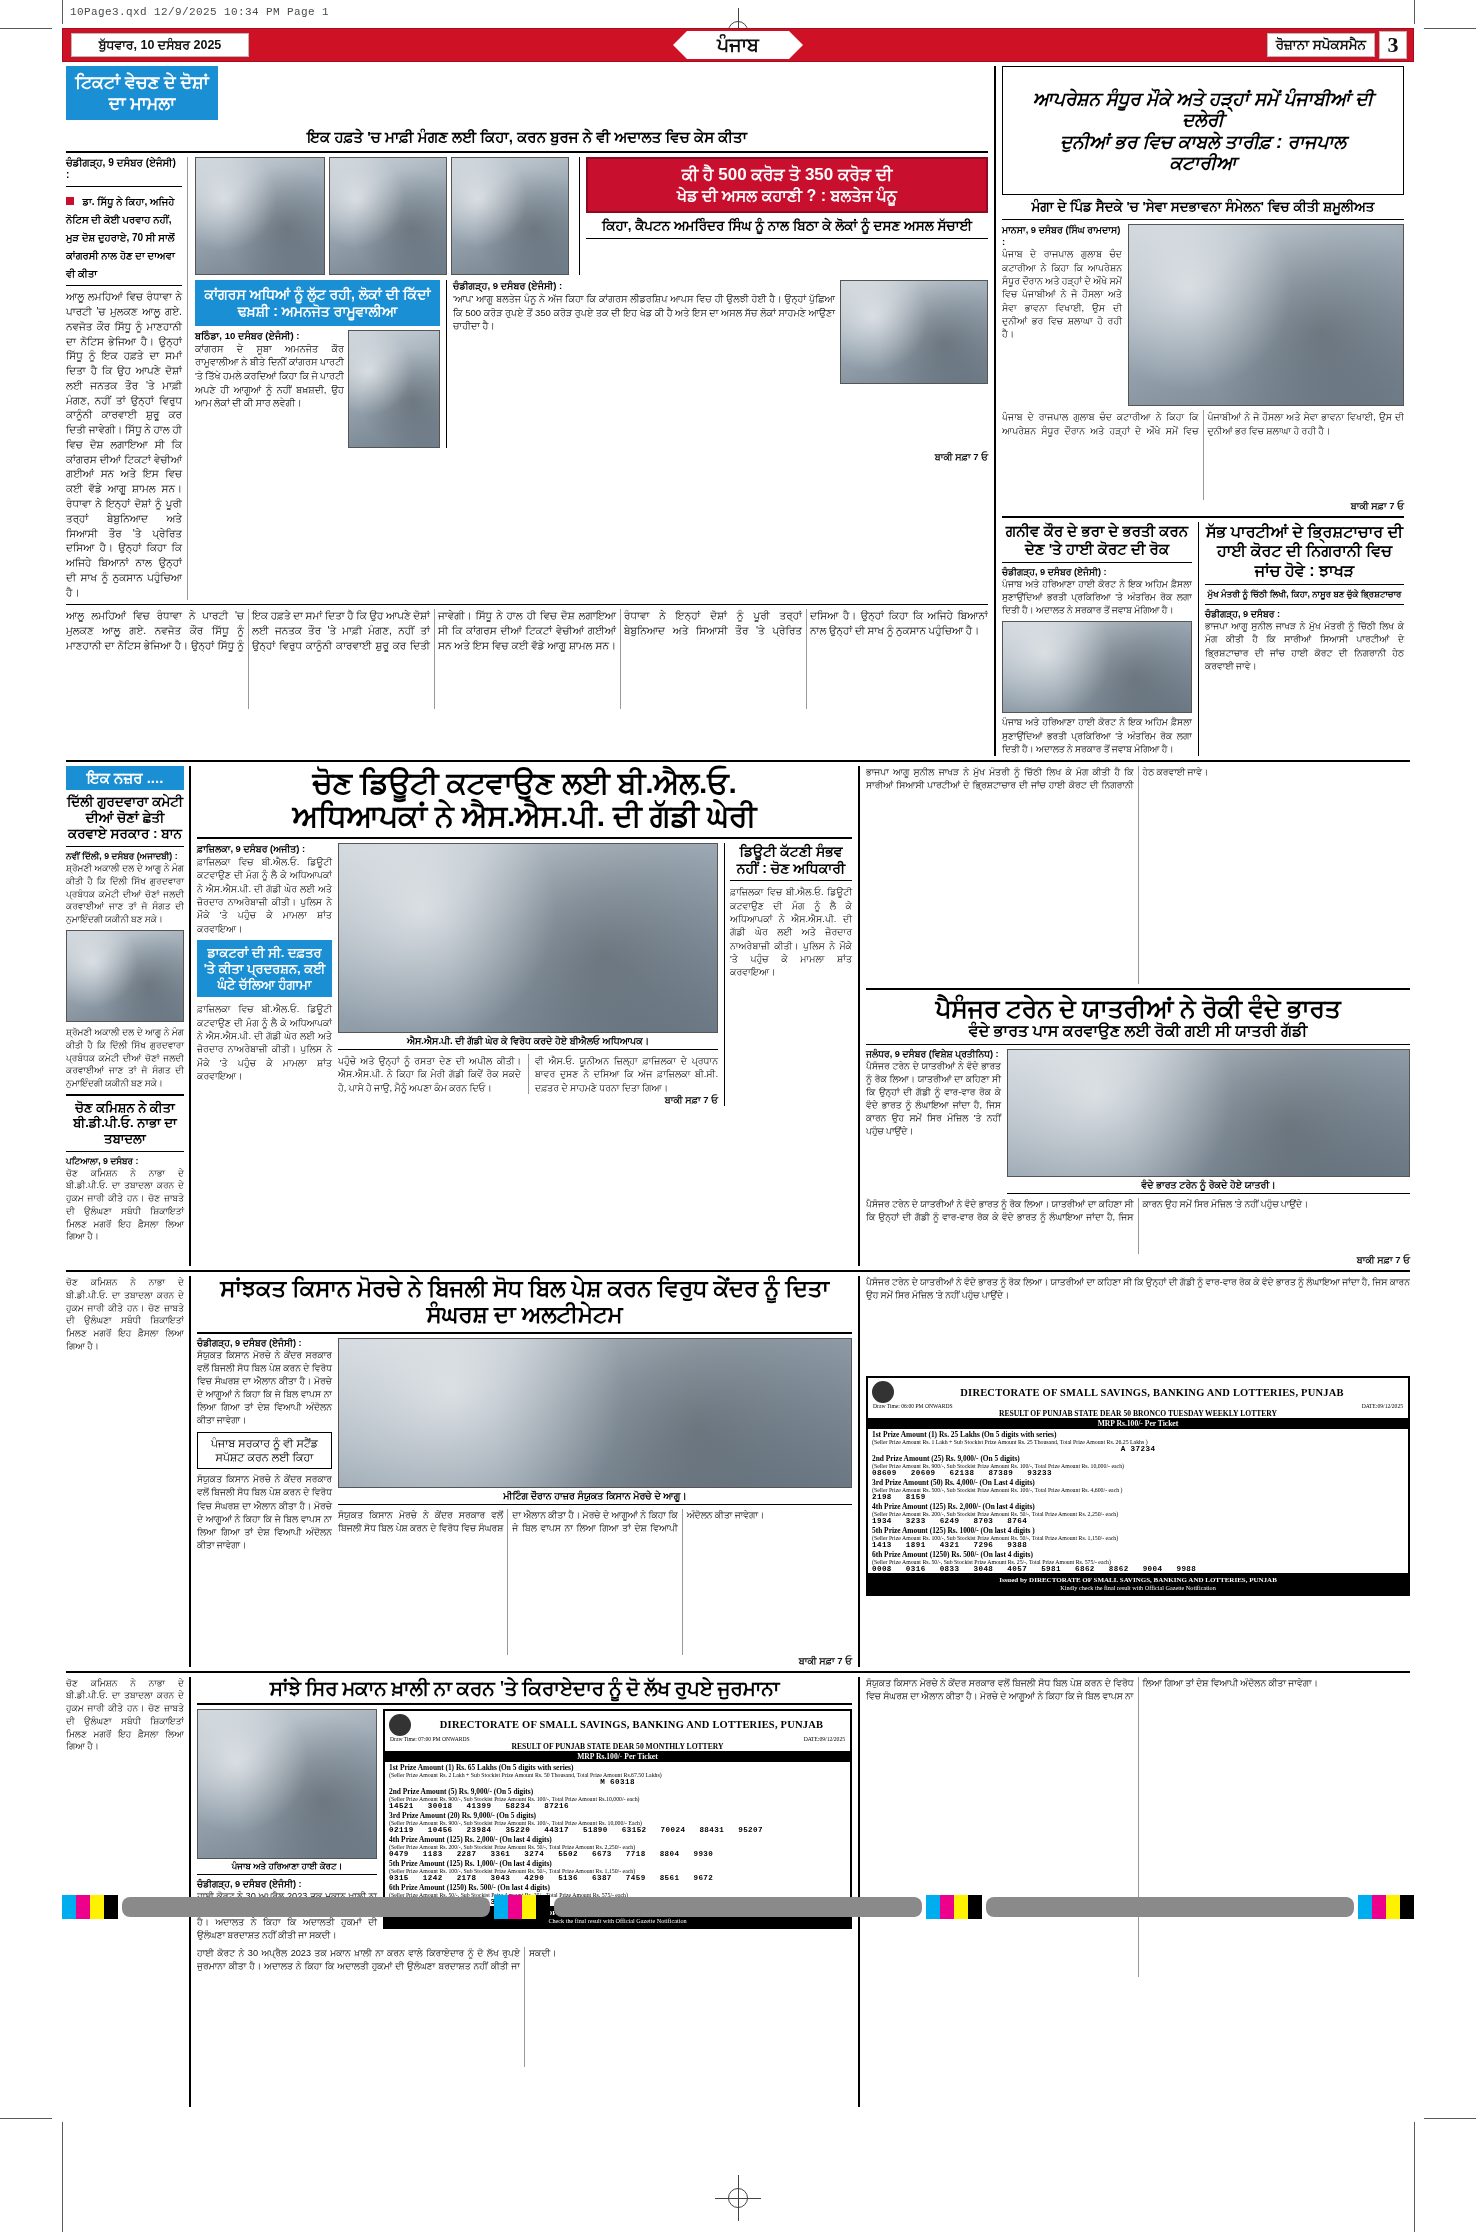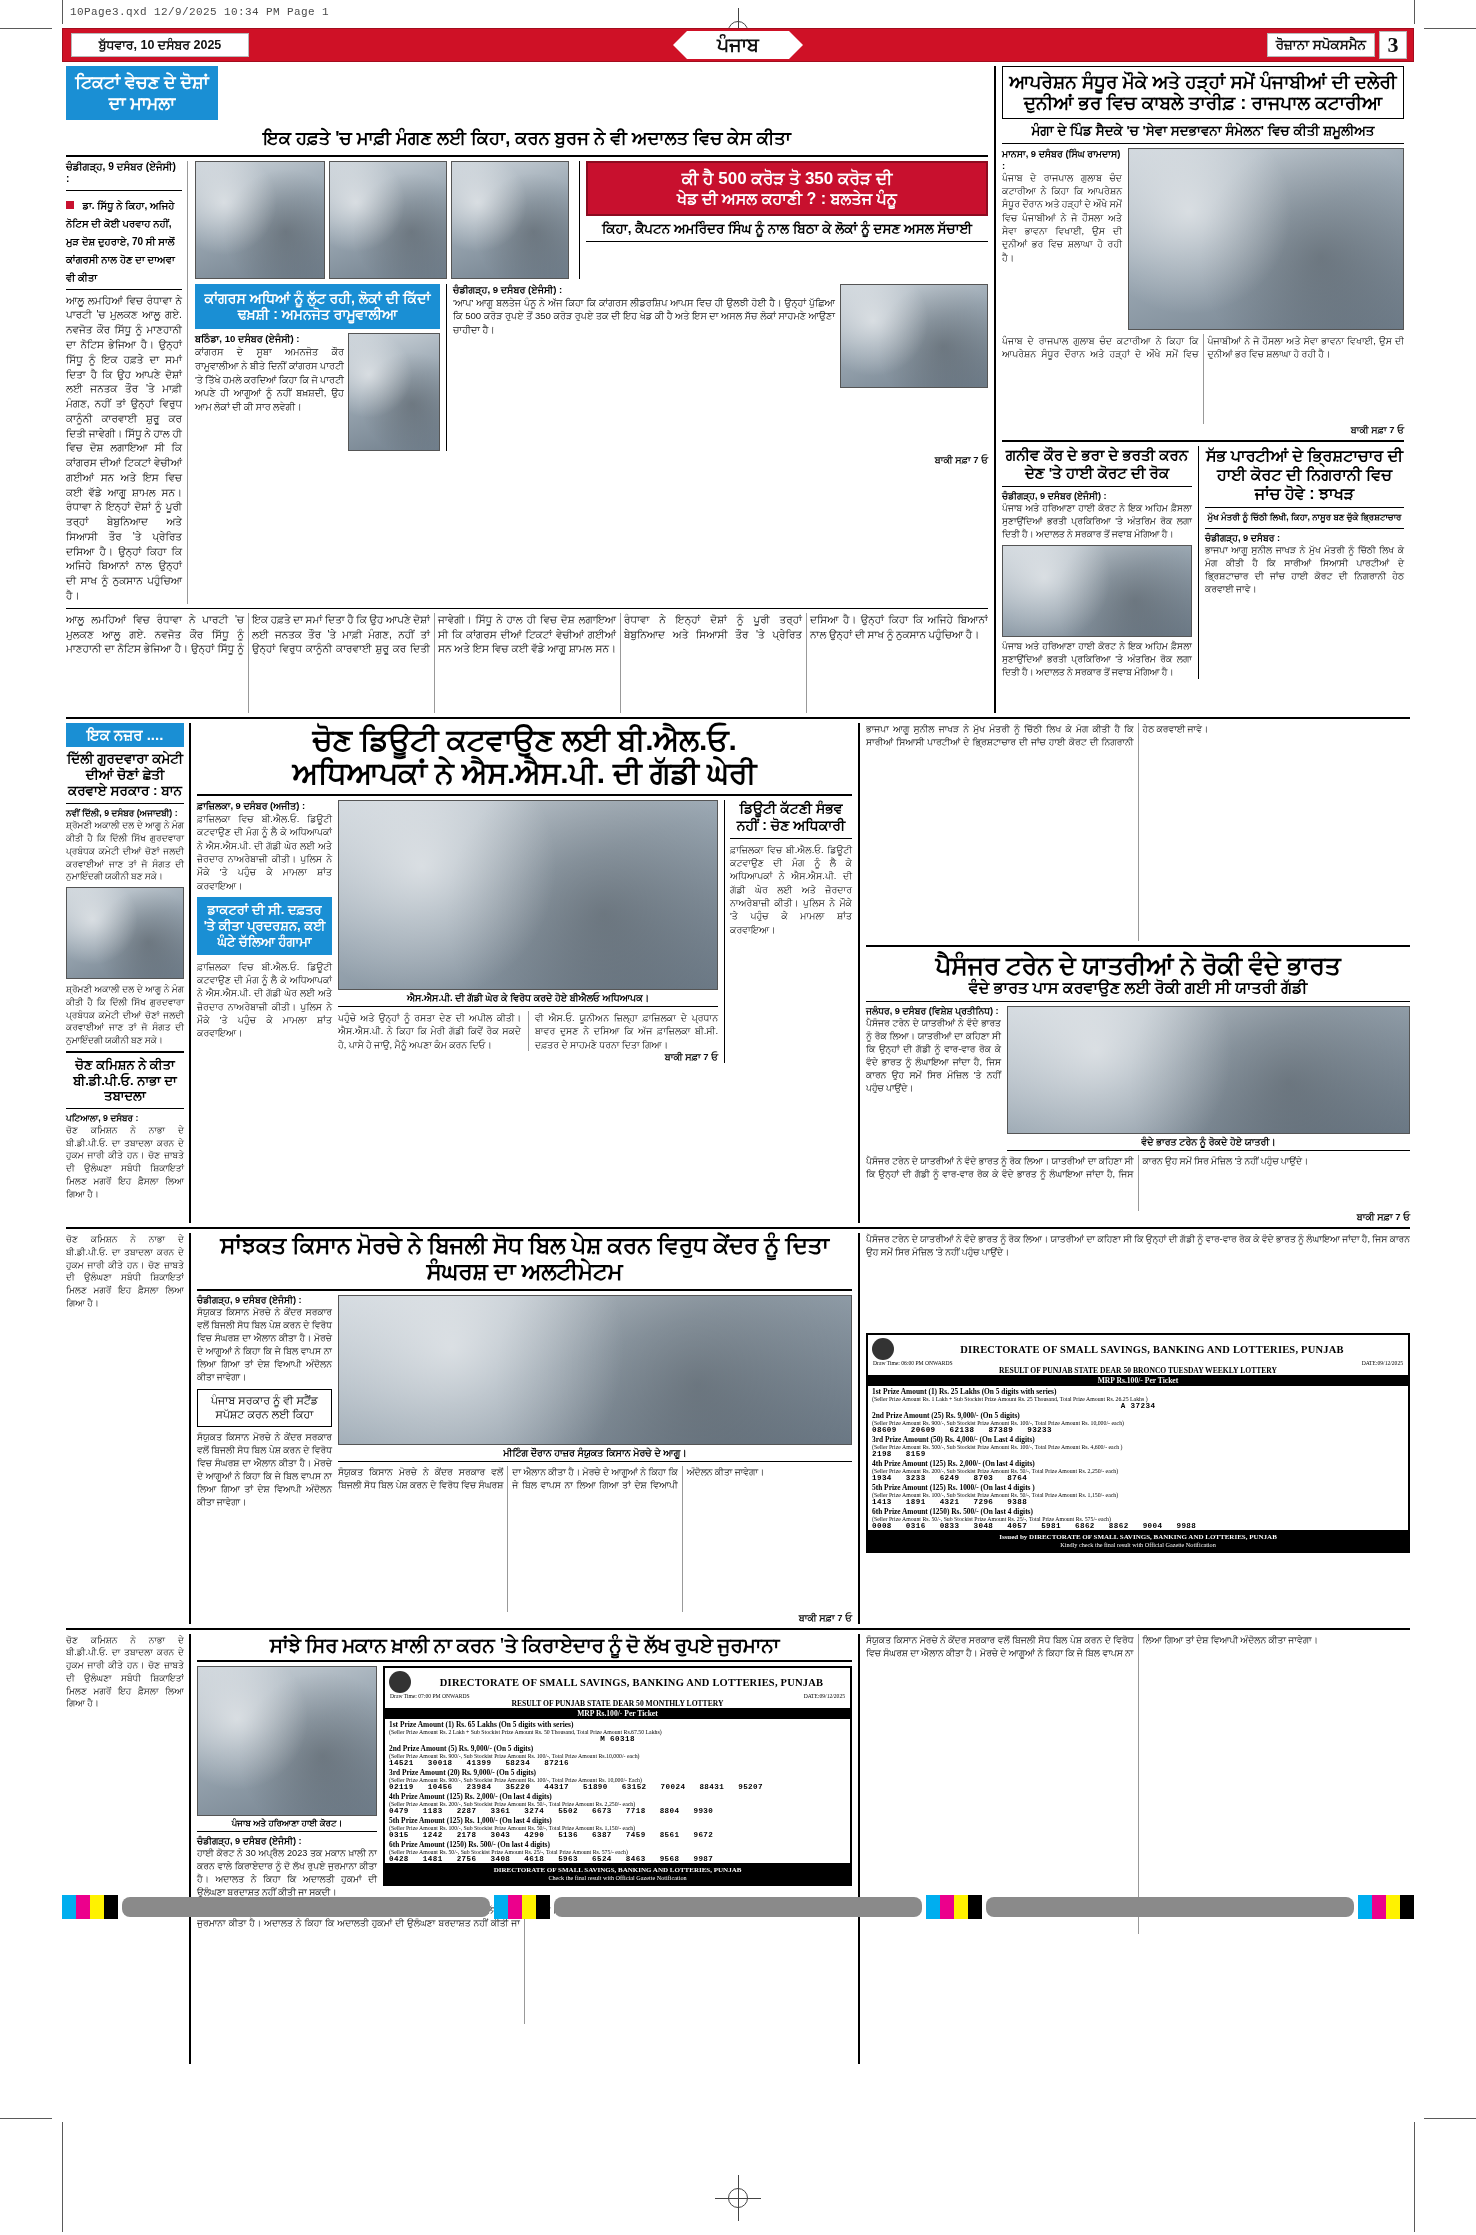--- a/index.html
+++ b/index.html
@@ -71,21 +71,21 @@
   .content { position:relative; padding:4px 4px 0 4px; }
 
   .hr { border-top:1px solid #000; margin:4px 0; }
   .hr2 { border-top:2px solid #000; margin:4px 0; }
 
   .hl-main {
     font-size:31px; font-weight:bold; color:#000; line-height:1.12;
     letter-spacing:-0.2px; text-align:center;
   }
   .hl-sub {
-    font-size:18px; font-weight:bold; color:#000; line-height:1.15; text-align:center;
+    font-size:15px; font-weight:bold; color:#000; line-height:1.15; text-align:center;
   }
   .hl-mid {
     font-size:22px; font-weight:bold; color:#000; line-height:1.15; text-align:center;
   }
   .hl-sm {
     font-size:16.5px; font-weight:bold; line-height:1.2; text-align:center;
   }
 
   .bodytext {
     font-size:10.4px; line-height:1.42; text-align:justify; color:#111;
@@ -270,21 +270,21 @@
           </div>
 
           <div class="hr"></div>
 
           <div class="cols5 bodytext" style="height:100px; overflow:hidden; margin-top:3px;">
             <span>ਆਲੂ ਲਮਹਿਆਂ ਵਿਚ ਰੰਧਾਵਾ ਨੇ ਪਾਰਟੀ 'ਚ ਮੁਲਕਣ ਆਲੂ ਗਏ. ਨਵਜੋਤ ਕੌਰ ਸਿੱਧੂ ਨੂੰ ਮਾਣਹਾਨੀ ਦਾ ਨੋਟਿਸ ਭੇਜਿਆ ਹੈ। ਉਨ੍ਹਾਂ ਸਿੱਧੂ ਨੂੰ ਇਕ ਹਫ਼ਤੇ ਦਾ ਸਮਾਂ ਦਿਤਾ ਹੈ ਕਿ ਉਹ ਆਪਣੇ ਦੋਸ਼ਾਂ ਲਈ ਜਨਤਕ ਤੌਰ 'ਤੇ ਮਾਫ਼ੀ ਮੰਗਣ, ਨਹੀਂ ਤਾਂ ਉਨ੍ਹਾਂ ਵਿਰੁਧ ਕਾਨੂੰਨੀ ਕਾਰਵਾਈ ਸ਼ੁਰੂ ਕਰ ਦਿਤੀ ਜਾਵੇਗੀ। ਸਿੱਧੂ ਨੇ ਹਾਲ ਹੀ ਵਿਚ ਦੋਸ਼ ਲਗਾਇਆ ਸੀ ਕਿ ਕਾਂਗਰਸ ਦੀਆਂ ਟਿਕਟਾਂ ਵੇਚੀਆਂ ਗਈਆਂ ਸਨ ਅਤੇ ਇਸ ਵਿਚ ਕਈ ਵੱਡੇ ਆਗੂ ਸ਼ਾਮਲ ਸਨ। ਰੰਧਾਵਾ ਨੇ ਇਨ੍ਹਾਂ ਦੋਸ਼ਾਂ ਨੂੰ ਪੂਰੀ ਤਰ੍ਹਾਂ ਬੇਬੁਨਿਆਦ ਅਤੇ ਸਿਆਸੀ ਤੌਰ 'ਤੇ ਪ੍ਰੇਰਿਤ ਦਸਿਆ ਹੈ। ਉਨ੍ਹਾਂ ਕਿਹਾ ਕਿ ਅਜਿਹੇ ਬਿਆਨਾਂ ਨਾਲ ਉਨ੍ਹਾਂ ਦੀ ਸਾਖ ਨੂੰ ਨੁਕਸਾਨ ਪਹੁੰਚਿਆ ਹੈ।</span>
           </div>
         </div>
 
         <div style="width:410px; border-left:2px solid #000; padding-left:6px;">
-          <div class="boxed" style="padding:4px;">
+          <div class="boxed" style="padding:21px;font-style:italic;">
             <div class="hl-mid" style="font-size:18.5px;">ਆਪਰੇਸ਼ਨ ਸੰਧੂਰ ਮੌਕੇ ਅਤੇ ਹੜ੍ਹਾਂ ਸਮੇਂ ਪੰਜਾਬੀਆਂ ਦੀ ਦਲੇਰੀ</div>
             <div class="hl-mid" style="font-size:18.5px;">ਦੁਨੀਆਂ ਭਰ ਵਿਚ ਕਾਬਲੇ ਤਾਰੀਫ਼ : ਰਾਜਪਾਲ ਕਟਾਰੀਆ</div>
           </div>
           <div class="hl-sm" style="margin-top:4px;font-size:13.5px;">ਮੰਗਾ ਦੇ ਪਿੰਡ ਸੈਦਕੇ 'ਚ 'ਸੇਵਾ ਸਦਭਾਵਨਾ ਸੰਮੇਲਨ' ਵਿਚ ਕੀਤੀ ਸ਼ਮੂਲੀਅਤ</div>
           <div class="hr"></div>
 
           <div style="display:flex; gap:6px;">
             <div style="width:120px;">
               <div class="byline" style="font-size:9.4px;">ਮਾਨਸਾ, 9 ਦਸੰਬਰ (ਸਿੰਘ ਰਾਮਦਾਸ) :</div>
               <div class="bodytext" style="font-size:9.4px;">ਪੰਜਾਬ ਦੇ ਰਾਜਪਾਲ ਗੁਲਾਬ ਚੰਦ ਕਟਾਰੀਆ ਨੇ ਕਿਹਾ ਕਿ ਆਪਰੇਸ਼ਨ ਸੰਧੂਰ ਦੌਰਾਨ ਅਤੇ ਹੜ੍ਹਾਂ ਦੇ ਔਖੇ ਸਮੇਂ ਵਿਚ ਪੰਜਾਬੀਆਂ ਨੇ ਜੋ ਹੌਸਲਾ ਅਤੇ ਸੇਵਾ ਭਾਵਨਾ ਵਿਖਾਈ, ਉਸ ਦੀ ਦੁਨੀਆਂ ਭਰ ਵਿਚ ਸ਼ਲਾਘਾ ਹੋ ਰਹੀ ਹੈ।</div>

